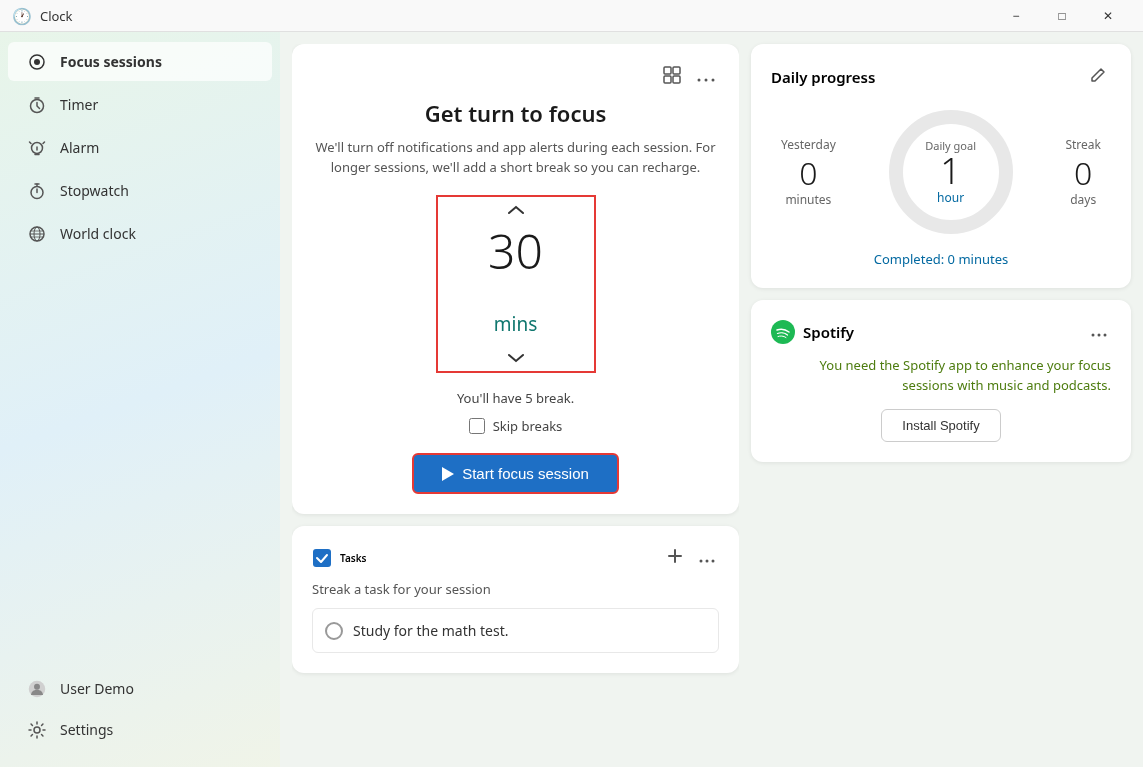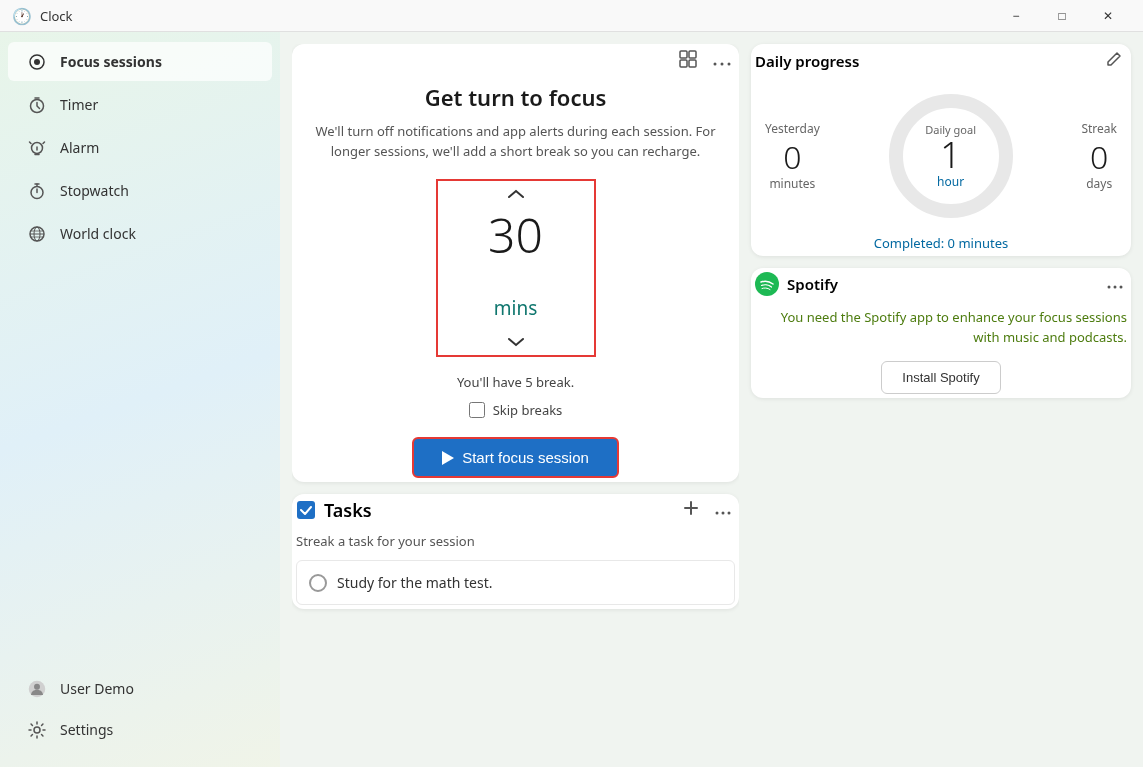--- a/index.html
+++ b/index.html
@@ -116,21 +116,21 @@
       width: 380px;
       display: flex;
       flex-direction: column;
       gap: 12px;
       flex-shrink: 0;
     }
 
     .card {
       background: white;
       border-radius: 12px;
-      padding: 4px;
+      padding: 20px;
       box-shadow: 0 1px 4px rgba(0,0,0,0.08);
     }
 
     
     .focus-card {
       text-align: center;
     }
     .focus-card-header {
       display: flex;
       justify-content: flex-end;
@@ -235,21 +235,21 @@
 
     
     .tasks-card {}
     .tasks-header {
       display: flex;
       align-items: center;
       gap: 8px;
       margin-bottom: 10px;
     }
     .tasks-title {
-      font-size: 18px;
+      font-size: 10px;
       font-weight: 600;
       flex: 1;
     }
     .tasks-subtitle {
       font-size: 13px;
       color: #555;
       margin-bottom: 10px;
     }
     .task-item {
       display: flex;

